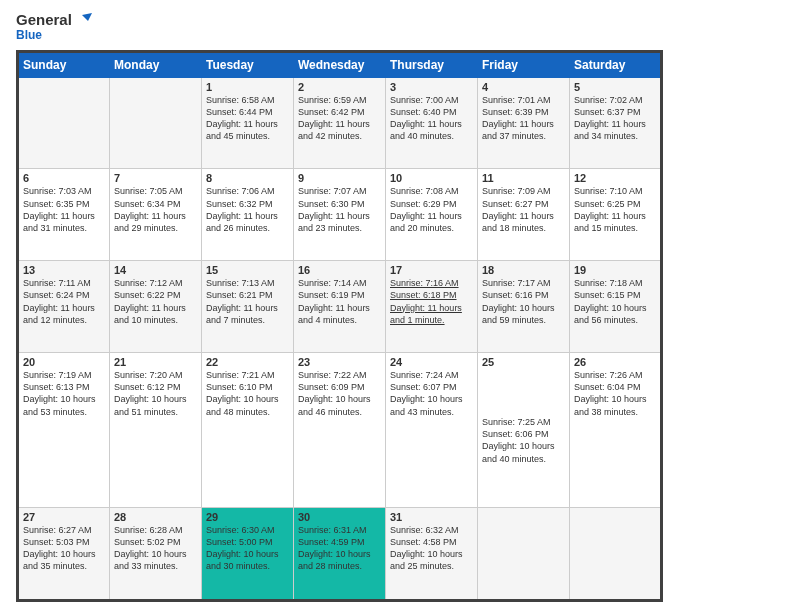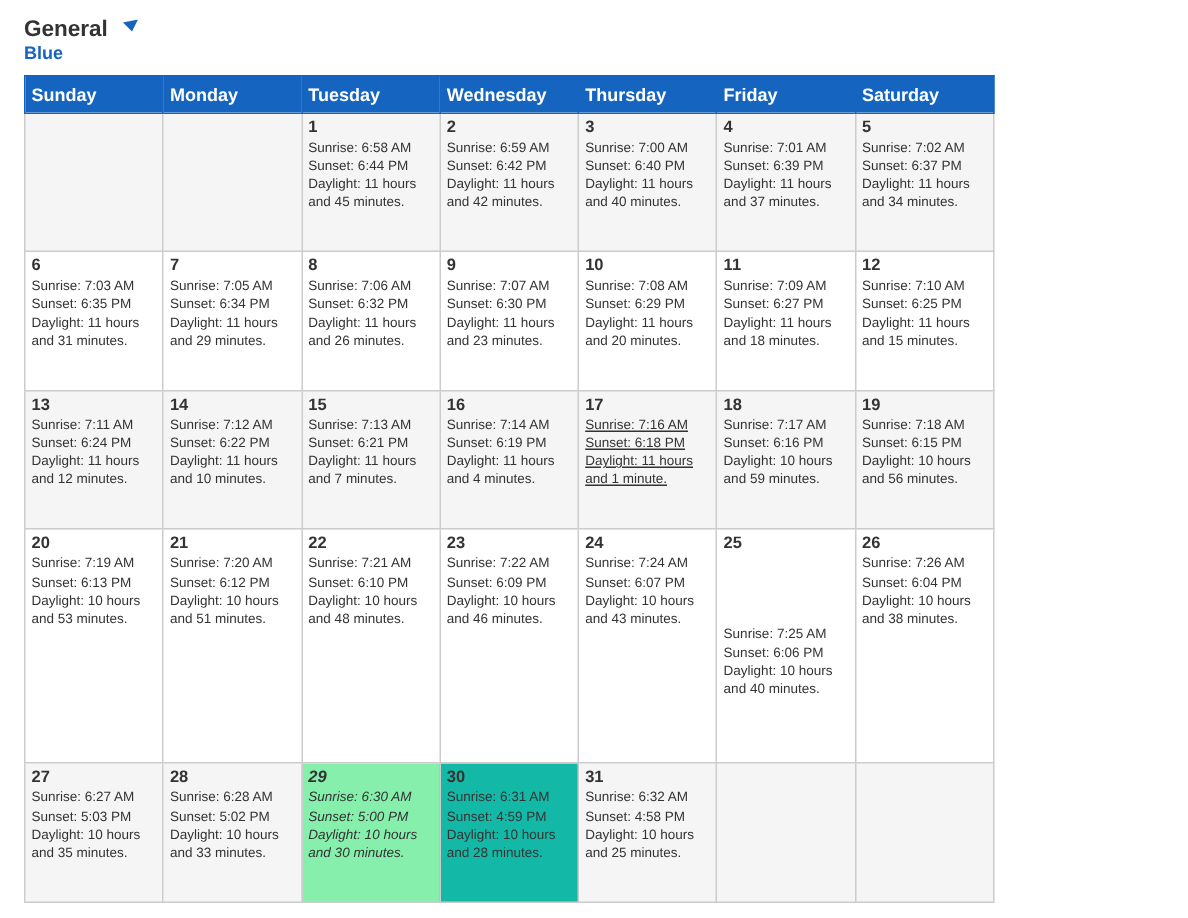--- a/index.html
+++ b/index.html
@@ -36,21 +36,21 @@
       color: #333;
       font-weight: 300;
       line-height: 1.1;
     }
     .location {
       font-size: 13px;
       color: #555;
     }
     .calendar {
       flex: 1;
-      border: 1px solid #404040;
+      border: 3px solid #404040;
       border-collapse: collapse;
       width: 100%;
       table-layout: fixed;
     }
     .calendar th {
       background: #1565c0;
       color: #fff;
       font-size: 12px;
       font-weight: bold;
       padding: 5px 4px;
@@ -297,21 +297,21 @@
             <div class="day-info" style="white-space: pre-line;">Sunrise: 6:27 AM
 Sunset: 5:03 PM
 Daylight: 10 hours and 35 minutes.</div>
           </td>
           <td style="background: rgb(245, 245, 245);">
             <span class="day-num">28</span>
             <div class="day-info" style="white-space: pre-line;">Sunrise: 6:28 AM
 Sunset: 5:02 PM
 Daylight: 10 hours and 33 minutes.</div>
           </td>
-          <td style="background: #86efac; font-style: italic;">
+          <td style="background: #14b8a6;">
             <span class="day-num">29</span>
             <div class="day-info" style="white-space: pre-line;">Sunrise: 6:30 AM
 Sunset: 5:00 PM
 Daylight: 10 hours and 30 minutes.</div>
           </td>
           <td style="background: #14b8a6;">
             <span class="day-num">30</span>
             <div class="day-info" style="white-space: pre-line;">Sunrise: 6:31 AM
 Sunset: 4:59 PM
 Daylight: 10 hours and 28 minutes.</div>

